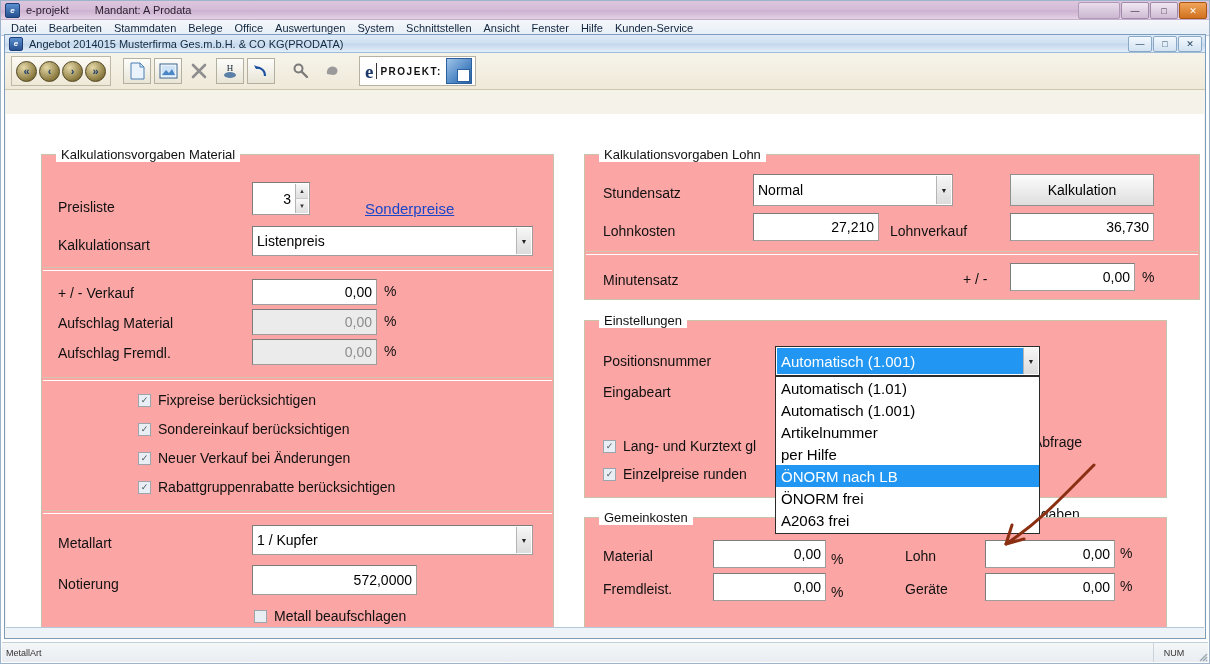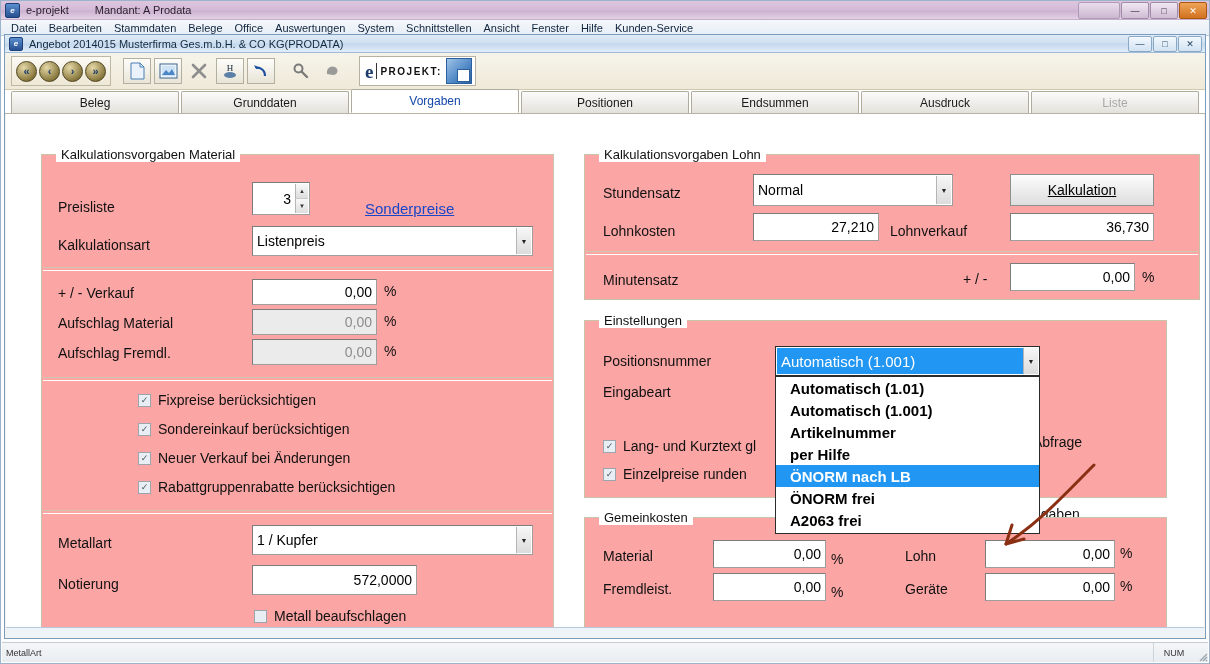--- a/index.html
+++ b/index.html
@@ -299,26 +299,25 @@
     width: 265px; height: 158px;
     background: #ffffff;
     border: 1px solid #2b2b2b;
     box-sizing: border-box;
     z-index: 50;
     overflow: hidden;
   }
   .dd-opt {
     height: 22px;
     display: flex; align-items: center;
-    padding-left: 14px;
+    padding-left: 5px;
     font-size: 15px;
     color: #000;
     box-sizing: border-box;
     white-space: nowrap;
-    font-weight: bold;
   }
   .dd-opt.selected { background: #2196f3; color: #ffffff; }
 
   #positionsnummer-combo {
     z-index: 51;
   }
   #positionsnummer-combo .combo-val {
     background: #2196f3; color:#fff;
     position: absolute; left:1px; top:1px; bottom:1px; right:15px;
     display:flex; align-items:center; padding-left:4px;
@@ -458,43 +457,20 @@
         </svg>
       </div>
       <div class="logo-box">
         <span class="logo-e">e</span>
         <span class="logo-bar"></span>
         <span class="logo-text">PROJEKT:</span>
         <span class="logo-img"></span>
       </div>
     </div>
 
-    <div id="tabstrip">
-      <div class="tab">
-        <span class="tab-label">Beleg</span>
-      </div>
-      <div class="tab">
-        <span class="tab-label">Grunddaten</span>
-      </div>
-      <div class="tab active">
-        <span class="tab-label">Vorgaben</span>
-      </div>
-      <div class="tab">
-        <span class="tab-label">Positionen</span>
-      </div>
-      <div class="tab">
-        <span class="tab-label">Endsummen</span>
-      </div>
-      <div class="tab">
-        <span class="tab-label">Ausdruck</span>
-      </div>
-      <div class="tab disabled">
-        <span class="tab-label">Liste</span>
-      </div>
-    </div>
 
     <div id="form-area">
 
       <div class="groupbox" style="left:35px; top:40px; width:513px; height:481px;">
         <span class="group-title">Kalkulationsvorgaben  Material</span>
 
         <span class="lbl" style="left:16px; top:44px;">Preisliste</span>
         <div class="fld num" style="left:210px; top:27px; width:58px; height:33px;">
           <span style="margin-right:14px;">3</span>
           <span class="spin-wrap">
@@ -570,21 +546,21 @@
 
       <div class="groupbox" style="left:578px; top:40px; width:616px; height:146px;">
         <span class="group-title">Kalkulationsvorgaben Lohn</span>
 
         <span class="lbl" style="left:18px; top:30px;">Stundensatz</span>
         <div class="fld combo" style="left:168px; top:19px; width:200px; height:32px;">
           <span>Normal</span>
           <span class="combo-arrow">▼</span>
         </div>
         <div class="btn" style="left:425px; top:19px; width:144px; height:32px;">
-          <span style="text-decoration:underline; text-decoration-skip-ink:none;">Kalkulation</span>
+          <span style="text-decoration-skip-ink:none;">Kalkulation</span>
         </div>
 
         <span class="lbl" style="left:18px; top:68px;">Lohnkosten</span>
         <div class="fld num" style="left:168px; top:58px; width:126px; height:28px;">
           <span>27,210</span>
         </div>
         <span class="lbl" style="left:305px; top:68px;">Lohnverkauf</span>
         <div class="fld num" style="left:425px; top:58px; width:144px; height:28px;">
           <span>36,730</span>
         </div>

